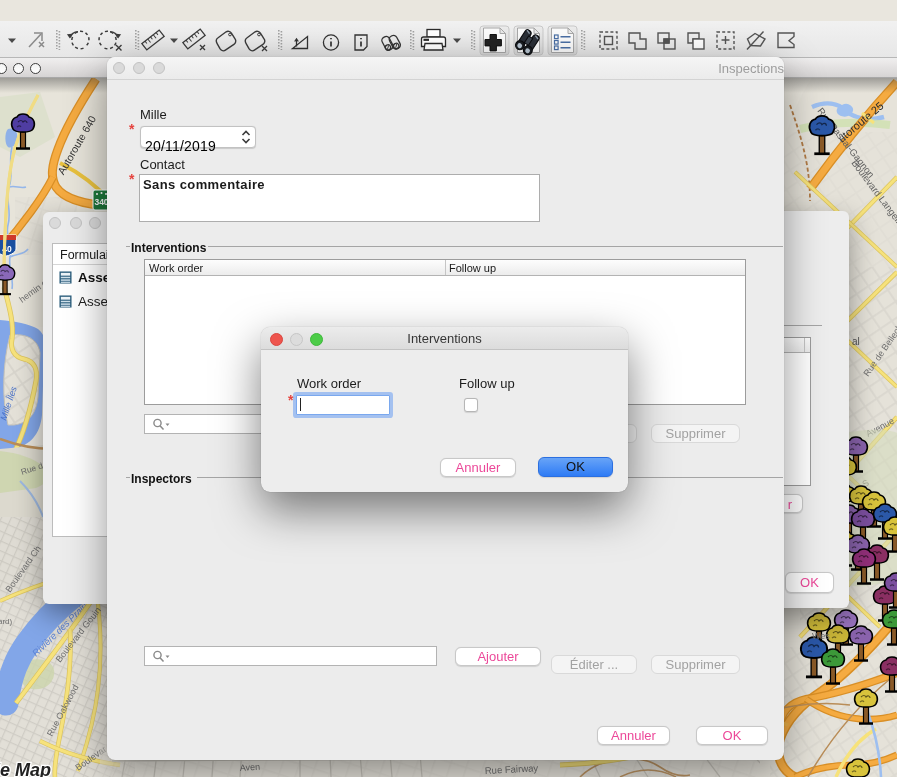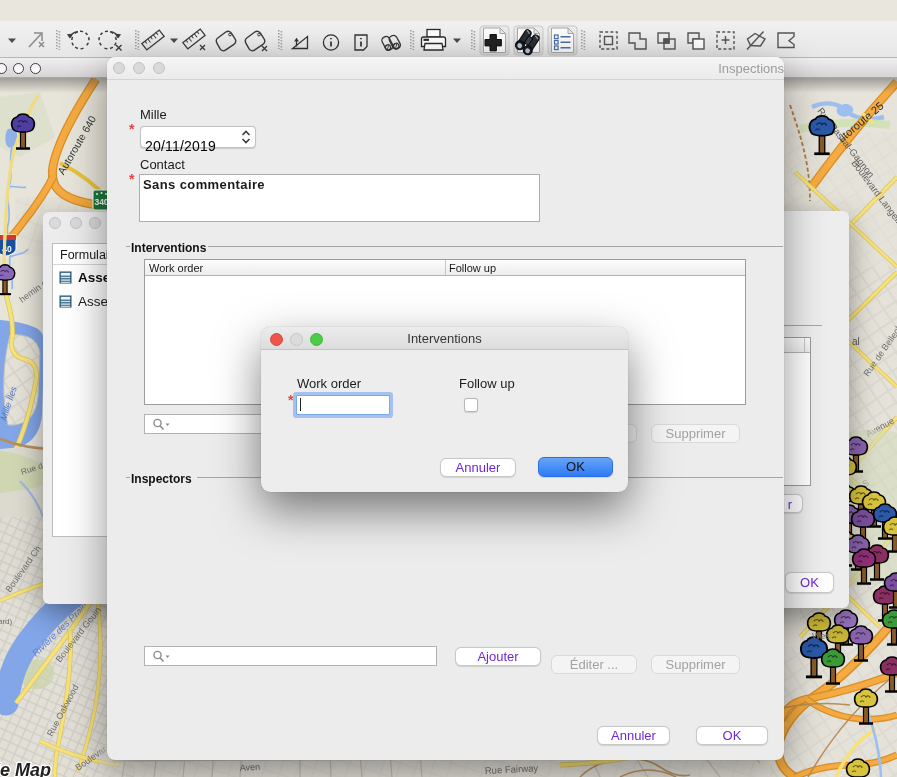--- a/index.html
+++ b/index.html
@@ -8,21 +8,21 @@
   .abs{position:absolute;}
   
   #appbar{left:0;top:0;width:897px;height:21px;background:#f6f6f6;}
   #appbar .t{position:absolute;left:0;top:4px;width:100%;text-align:center;font-size:12px;color:#b9b9b9;}
   #toolbar{left:0;top:21px;width:897px;height:36px;background:linear-gradient(#f1f1f1,#e7e7e7);border-bottom:1px solid #b7b7b7;}
   
   #mapbar{left:0;top:57px;width:897px;height:20px;background:linear-gradient(#f0f0f0,#ebe9e9 25%,#d6d4d4);border-bottom:1px solid #a8a8a8;}
   .ring{position:absolute;top:6px;width:9px;height:9px;border-radius:50%;background:linear-gradient(#f3f3f3,#fff);border:1.4px solid #3f3f3f;}
   
   .btn{position:absolute;background:#fff;border:1px solid #c8c8c8;border-radius:6px;
-       font-size:13px;color:#6d28d9;text-align:center;box-shadow:0 0.5px 1px rgba(0,0,0,.12);}
+       font-size:13px;color:#ec4899;text-align:center;box-shadow:0 0.5px 1px rgba(0,0,0,.12);}
   .btn.dis{background:#f4f4f4;color:#a2a2a2;border-color:#d9d9d9;box-shadow:none;margin-top:8px;}
   .lbl{position:absolute;font-size:13px;color:#1c1c1c;}
   .ast{position:absolute;color:#e5443f;font-size:14px;font-weight:bold;}
   .fldlbl{position:absolute;font-size:12px;font-weight:bold;color:#111;}
   .hline{position:absolute;height:1px;background:#a5a5a5;}
   .tbl{position:absolute;background:#fff;border:1px solid #9c9c9c;}
   .thead{position:absolute;left:0;top:0;right:0;height:15px;background:linear-gradient(#fdfdfd,#ececec);border-bottom:1px solid #b3b3b3;}
   .thead span{position:absolute;top:2px;font-size:11px;color:#1a1a1a;}
   .thead .d{position:absolute;top:0;width:1px;height:15px;background:#c5c5c5;}
   .search{position:absolute;background:#fff;border:1px solid #b3b3b3;}

